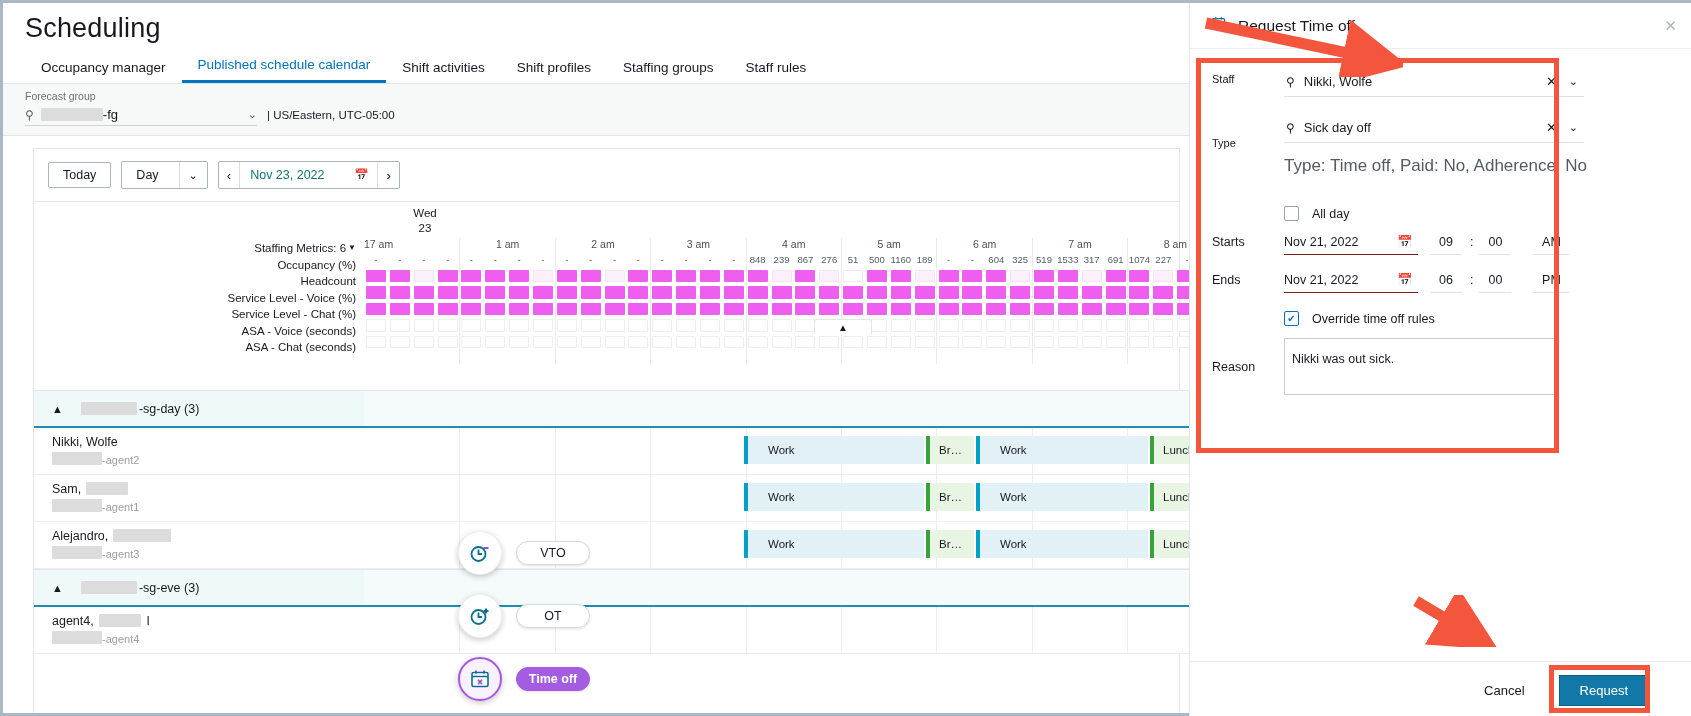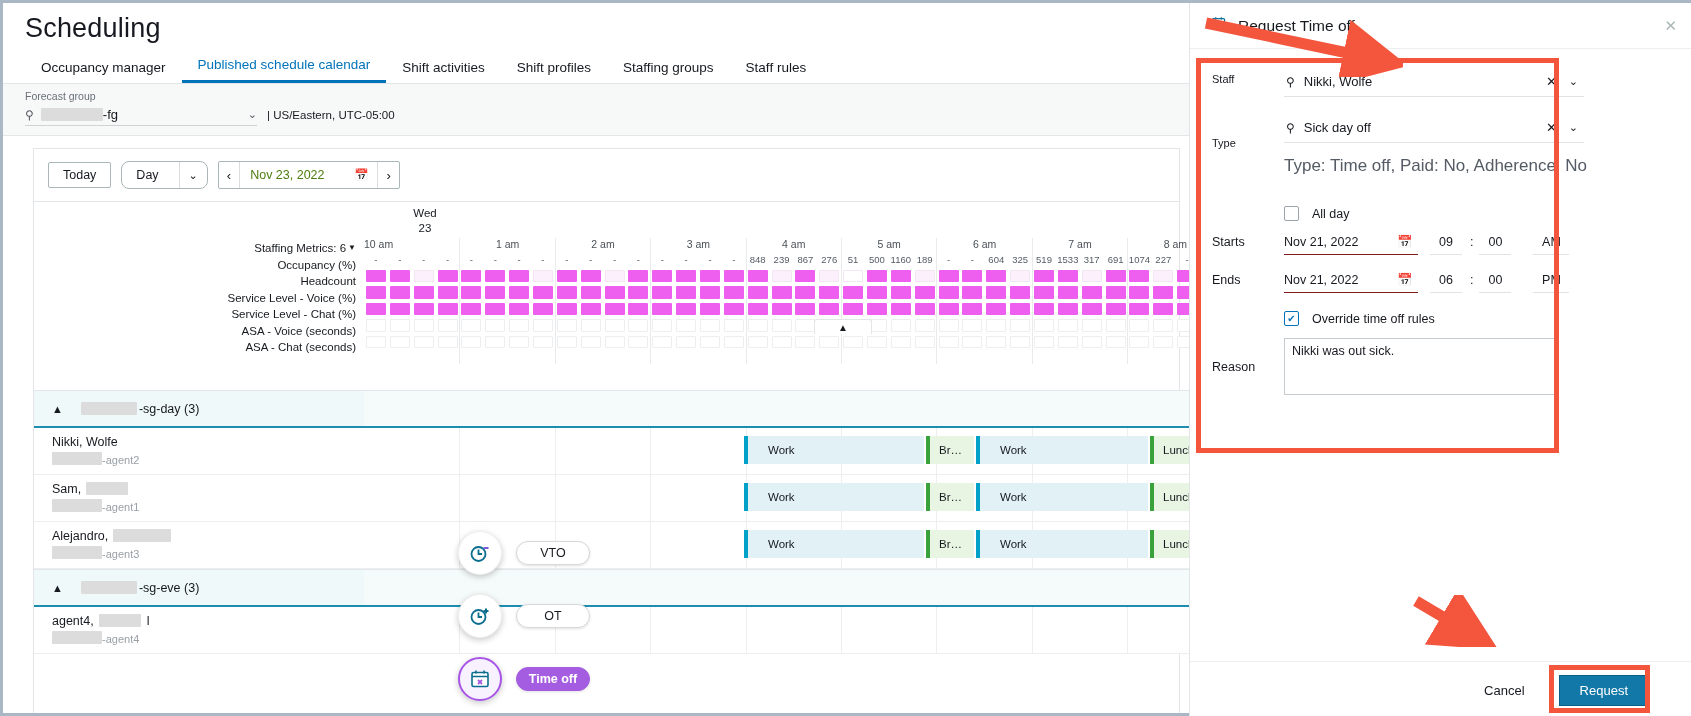--- a/index.html
+++ b/index.html
@@ -77,35 +77,35 @@
     display: flex; align-items: center; gap: 10px;
     padding: 12px 0 12px 14px; height: 52px;
   }
   .btn-today {
     border: 1px solid #aab7b8; background: #fff;
     font-size: 12.5px; color: #16191f;
     padding: 5px 14px; border-radius: 2px; cursor: pointer;
   }
   .view-select {
     display: flex; align-items: center;
-    border: 1px solid #aab7b8; border-radius: 8px; background: #fff;
+    border: 1px solid #aab7b8; border-radius: 2px; background: #fff;
     height: 28px; cursor: pointer;
   }
   .view-select .val { font-size: 12.5px; padding: 0 20px 0 14px; color: #16191f; }
   .view-select .sep { width: 1px; height: 26px; background: #dcdcdc; }
   .view-select .car { padding: 0 9px; font-size: 11px; color: #16191f; }
   .date-nav {
     display: flex; align-items: center;
     border: 1px solid #aab7b8; border-radius: 2px; background: #fff;
     height: 28px;
   }
   .date-nav .arw { padding: 0 8px; font-size: 13px; color: #16191f; cursor: pointer; }
   .date-nav .sp { width: 1px; height: 26px; background: #dcdcdc; }
   .date-nav .dt {
-    font-size: 12.5px; color: #4d7c0f; padding: 0 8px 0 10px;
+    font-size: 12.5px; color: #0f766e; padding: 0 8px 0 10px;
     display: flex; align-items: center; gap: 30px;
   }
   .cal-icon { font-size: 12px; }
 
   
   .grid-wrap { position: relative; border-top: 1px solid #e3e6e8; }
   .left-col { position: absolute; left: 0; top: 0; width: 330px; }
   .daycol-head {
     position: absolute; left: 330px; top: 0;
     width: 859px; height: 46px;
@@ -281,21 +281,21 @@
   .ampm {
     width: 36px; text-align: center; border-bottom: 1px solid #dfe3e6;
     height: 26px; font-size: 12.5px; color: #16191f;
     display: flex; align-items: center; justify-content: center;
     margin-left: 22px;
   }
 
   .reasonrow { display: flex; align-items: center; margin-top: 12px; }
   .reason-ta {
     width: 272px; height: 57px; border: 1px solid #c6cbd0;
-    font-size: 12.5px; color: #16191f; padding: 5px 7px;
+    font-size: 12.5px; color: #16191f; padding: 13px 7px;
     font-family: "Liberation Sans", sans-serif; resize: none;
     background: #fff;
   }
 
   .redbox {
     position: absolute; left: 1193px; top: 55px;
     width: 363px; height: 395px;
     border: 5px solid #f4553d; pointer-events: none; z-index: 30;
   }
   .panel-footer {
@@ -385,21 +385,21 @@
               <div class="ml">Occupancy (%)</div>
               <div class="ml">Headcount</div>
               <div class="ml">Service Level - Voice (%)</div>
               <div class="ml">Service Level - Chat (%)</div>
               <div class="ml">ASA - Voice (seconds)</div>
               <div class="ml">ASA - Chat (seconds)</div>
             </div>
         </div>
 
         <div class="time-axis" id="time-axis">
-            <div class="tick first" style="left: 0px;">10 am</div>
+            <div class="tick first" style="left: 0px;">17 am</div>
             <div class="tick" style="left: 95.4px;">1 am</div>
             <div class="tick" style="left: 190.8px;">2 am</div>
             <div class="tick" style="left: 286.2px;">3 am</div>
             <div class="tick" style="left: 381.6px;">4 am</div>
             <div class="tick" style="left: 477px;">5 am</div>
             <div class="tick" style="left: 572.4px;">6 am</div>
             <div class="tick" style="left: 667.8px;">7 am</div>
             <div class="tick" style="left: 763.2px;">8 am</div>
           </div>
 

